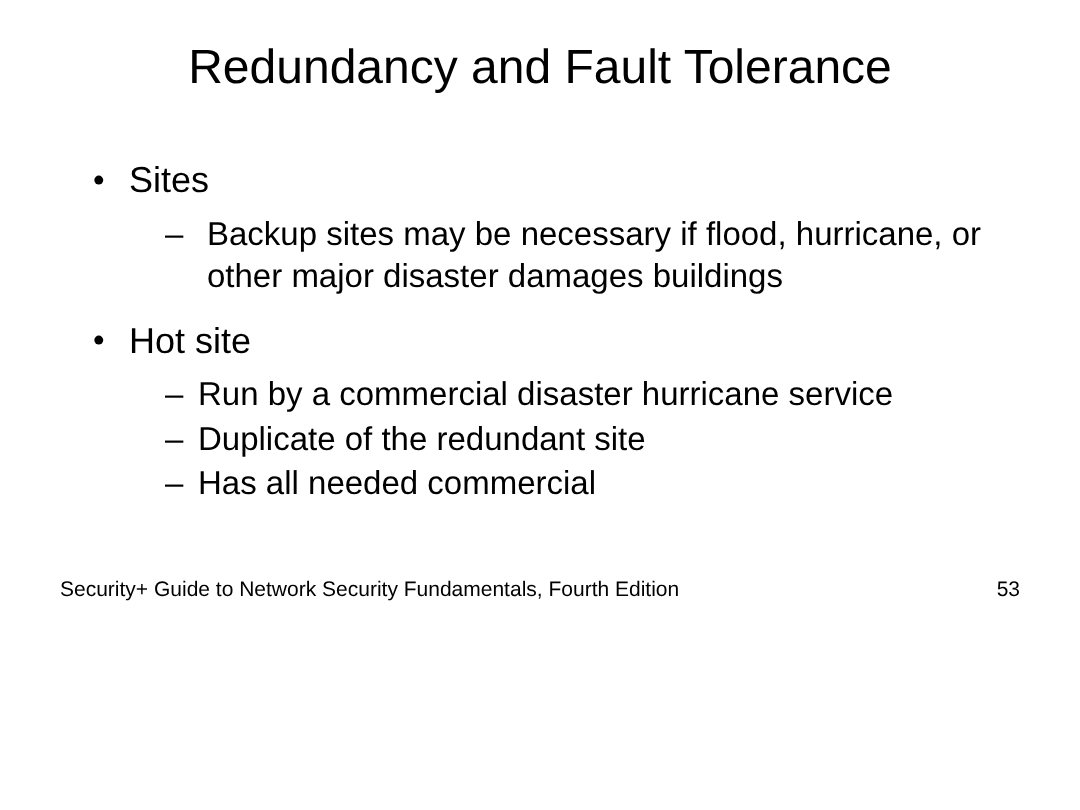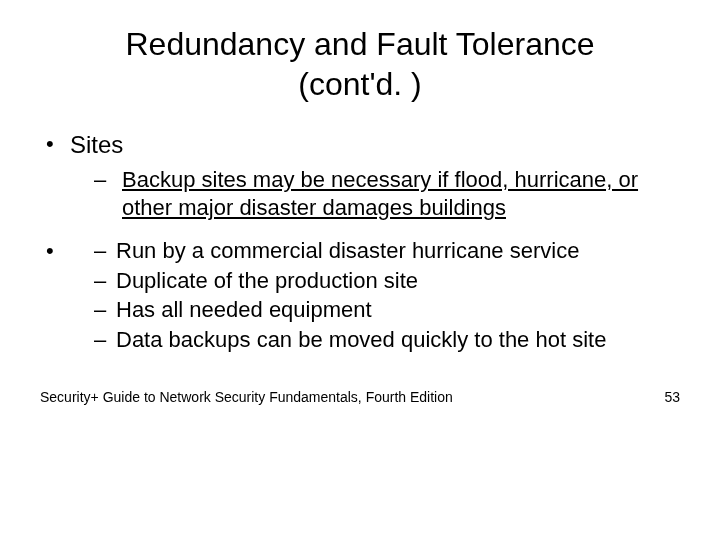--- a/index.html
+++ b/index.html
@@ -27,21 +27,21 @@
     font-weight: 400;
     margin: 0 0 26px 0;
   }
   .content {
     flex: 1 0 auto;
     font-size: 24px;
     line-height: 1.25;
   }
   ul.level1 {
     list-style: none;
-    margin: 0;
+    margin: 16px;
     padding: 0 0 0 6px;
   }
   ul.level1 > li {
     position: relative;
     padding-left: 24px;
     margin-bottom: 10px;
   }
   ul.level1 > li::before {
     content: "•";
     position: absolute;
@@ -62,54 +62,52 @@
     margin-bottom: 2px;
   }
   ul.level2 > li::before {
     content: "–";
     position: absolute;
     left: 0;
     top: 0;
   }
   ul.level2 li.first-indent {
     padding-left: 28px;
-    text-decoration: underline;
   }
   .footer {
     display: flex;
     justify-content: space-between;
     align-items: center;
     font-size: 14px;
     color: #000;
     margin-top: 20px;
   }
 </style>
 </head>
 <body>
 
 <div class="slide">
   <h1 class="title">
     <span>Redundancy and Fault Tolerance</span><br>
-    <span>(cont'd. )</span>
   </h1>
 
   <div class="content">
     <ul class="level1">
       <li>
         <span>Sites</span>
         <ul class="level2">
           <li class="first-indent"> Backup sites may be necessary if flood, hurricane, or other major disaster damages buildings</li>
         </ul>
       </li>
       <li>
+        <span>Hot site</span>
         <ul class="level2">
           <li>Run by a commercial disaster hurricane service</li>
-          <li>Duplicate of the production site</li>
-          <li>Has all needed equipment</li>
-          <li>Data backups can be moved quickly to the hot site</li>
+          <li>Duplicate of the redundant site</li>
+          <li>Has all needed commercial</li>
         </ul>
       </li>
     </ul>
   </div>
 
   <div class="footer">
     <span>Security+ Guide to Network Security Fundamentals, Fourth Edition</span>
     <span>53</span>
   </div>
 </div>

